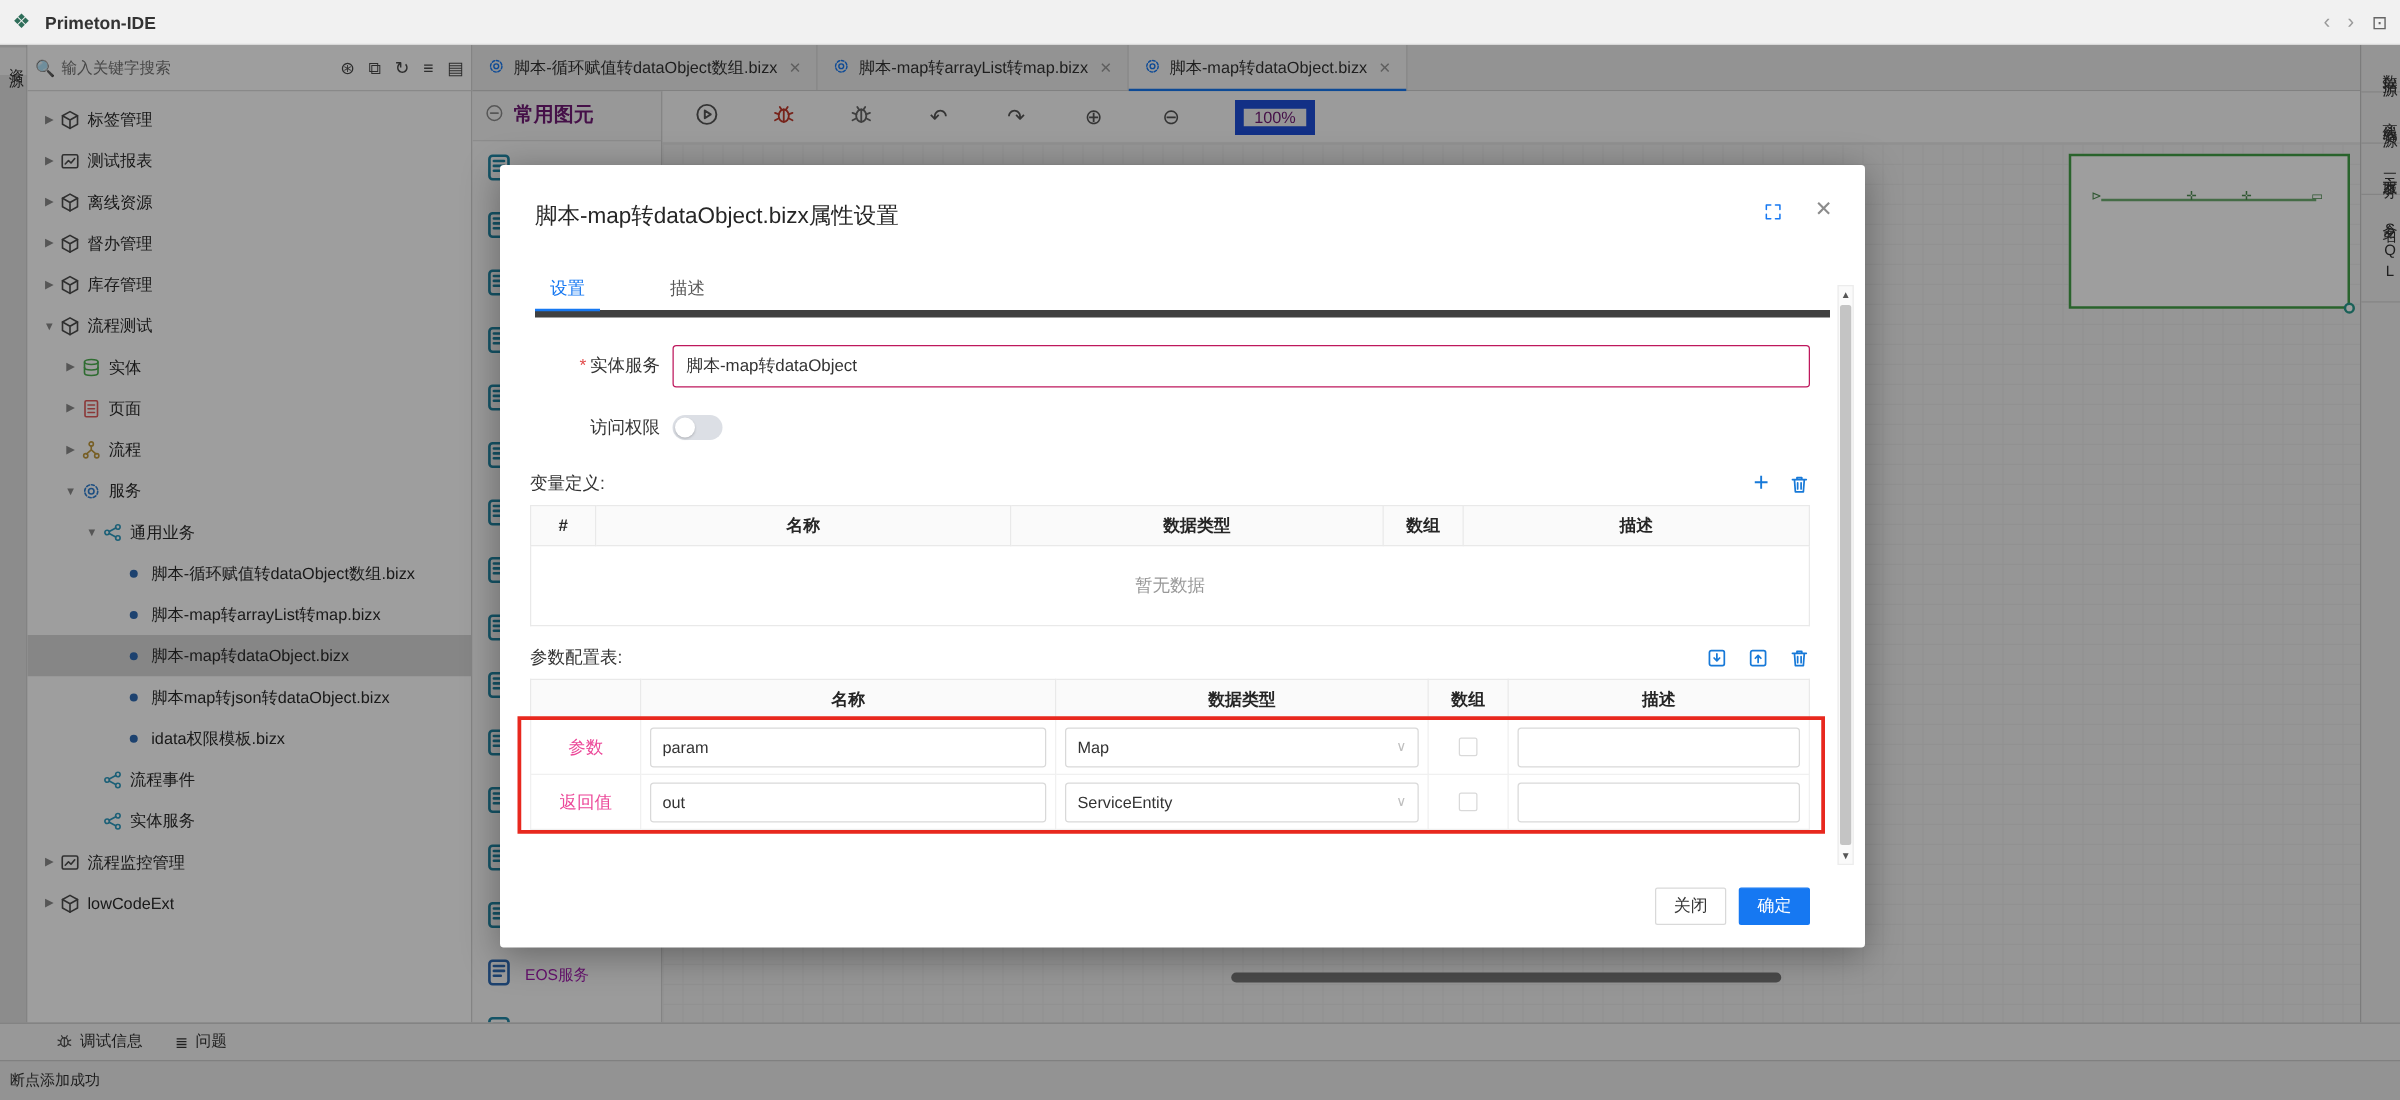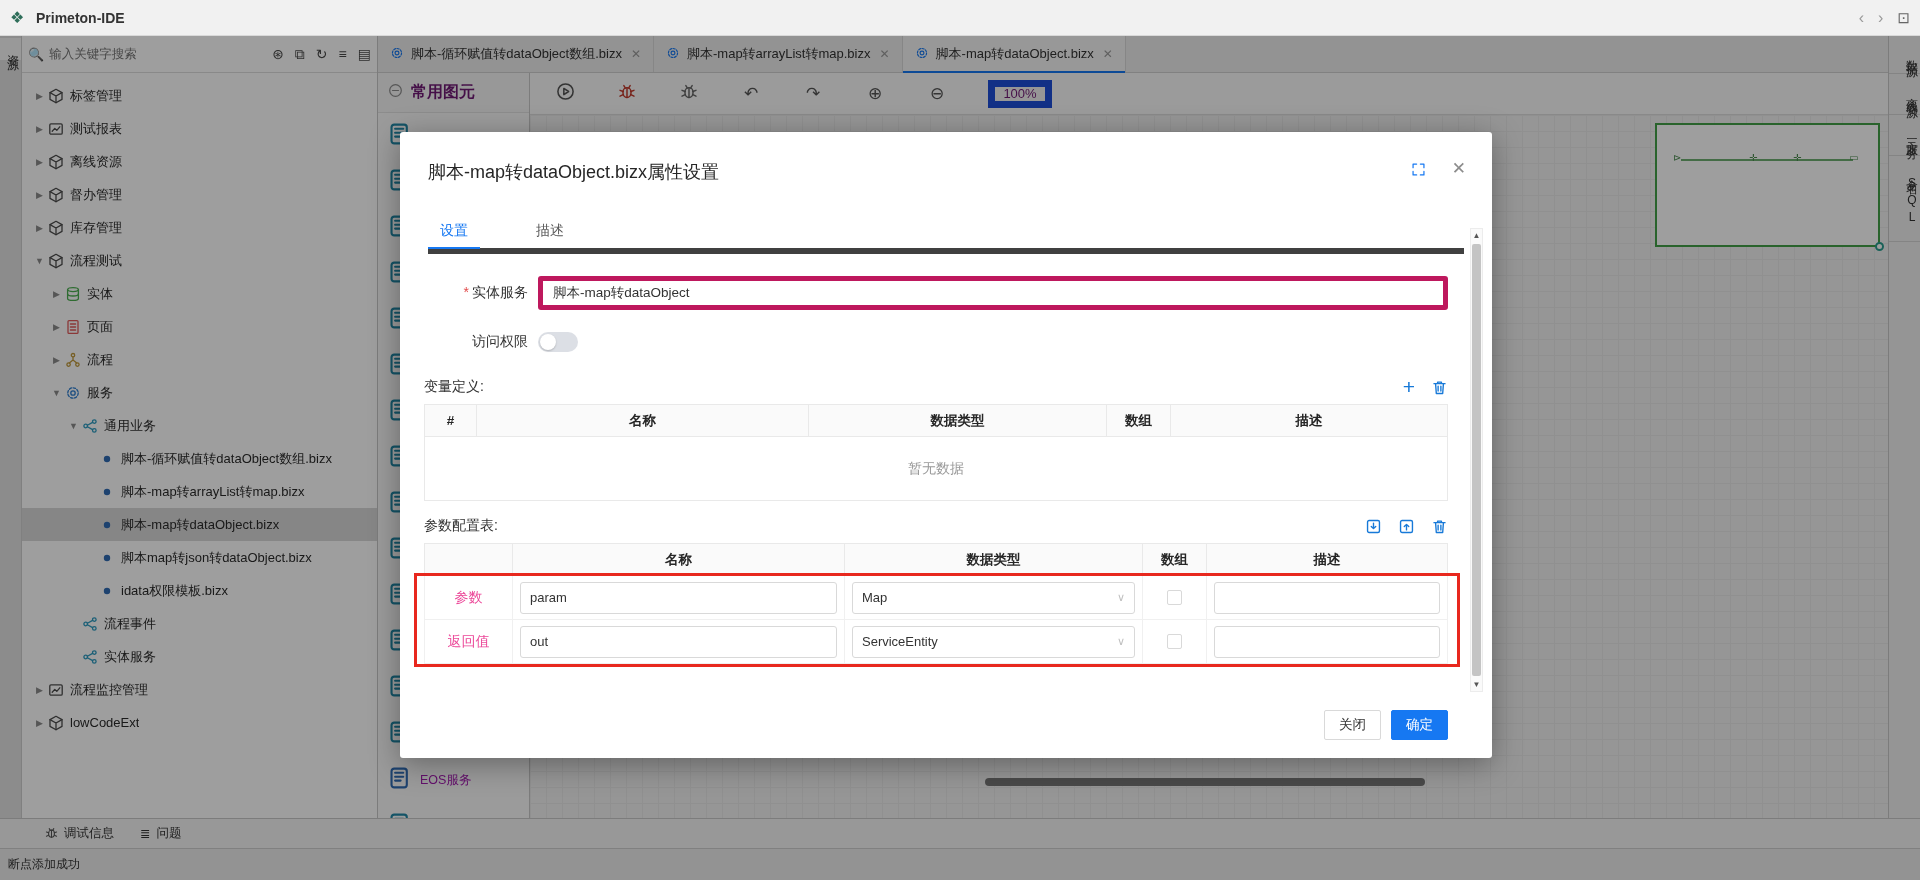--- a/index.html
+++ b/index.html
@@ -88,21 +88,21 @@
   #modal-expand { position:absolute; right:66px; top:30px; cursor:pointer; }
   #modal-close { position:absolute; right:26px; top:26px; font-size:17px; color:#8c8c8c; cursor:pointer; }
   #mtabs { position:absolute; left:28px; right:28px; top:84px; height:38px; display:flex; gap:44px; border-bottom:6px solid #404040; }
   .mtab { font-size:14px; color:#595959; padding:6px 12px 0; cursor:pointer; position:relative; }
   .mtab.active { color:#1678f2; }
   .mtab.active::after { content:""; position:absolute; left:0; right:0; bottom:-1px; height:2.5px; background:#1678f2; }
   #mbody { position:absolute; left:24px; right:44px; top:122px; }
   .frow { display:flex; align-items:center; margin-top:22px; }
   .flabel { width:104px; text-align:right; font-size:14px; color:#333; flex:0 0 104px; }
   .req { color:#e24c4c; margin-right:3px; }
-  .finput { flex:1; height:34px; margin-left:10px; border:5px solid #be185d; border-radius:3px; padding:0 10px; font-size:13.5px; color:#333;
+  .finput { flex:1; height:34px; margin-left:10px; border:1px solid #be185d; border-radius:3px; padding:0 10px; font-size:13.5px; color:#333;
     outline:none; font-family:"Liberation Sans","DejaVu Sans",sans-serif; }
   .toggle { margin-left:10px; width:40px; height:20px; border-radius:10px; background:#dcdfe5; position:relative; cursor:pointer; }
   .toggle .knob { position:absolute; left:2px; top:2px; width:16px; height:16px; border-radius:50%; background:#fff; box-shadow:0 1px 2px rgba(0,0,0,.2); }
   .sectionrow { display:flex; align-items:center; margin-top:26px; }
   .sectionrow.tight { margin-top:16px; }
   .stitle { font-size:14px; color:#333; }
   .sicons { margin-left:auto; display:flex; align-items:center; gap:16px; }
   .sicons .plus { color:#1779d8; font-size:21px; line-height:18px; cursor:pointer; }
   .sicons .svgbtn { cursor:pointer; display:inline-flex; }
   table.mtable { width:100%; border-collapse:collapse; margin-top:8px; table-layout:fixed; }

